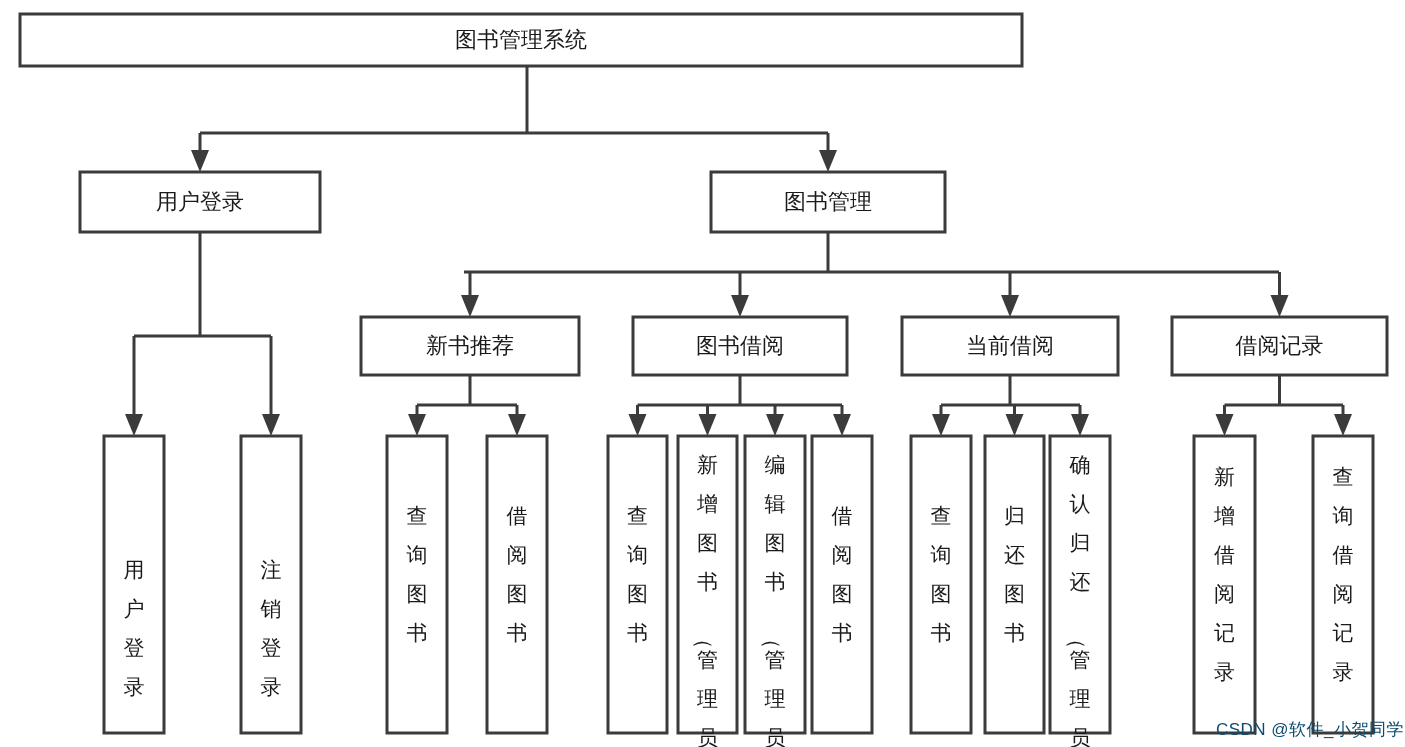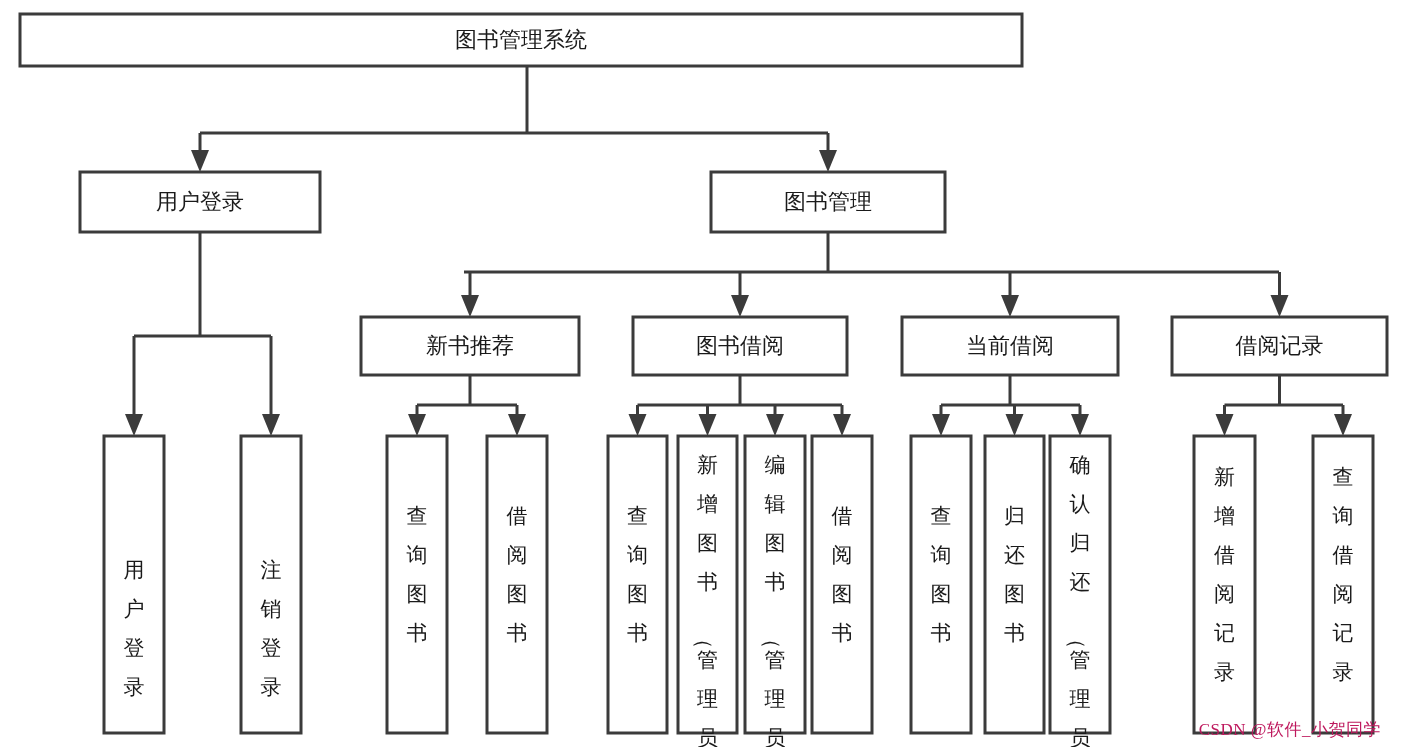--- a/index.html
+++ b/index.html
@@ -13,23 +13,23 @@
   .arrow-head{fill:#3b3b3b;stroke:none;}
   .node-label-h{
     font-family:"DejaVu Sans","Liberation Sans",sans-serif;
     font-size:22px;fill:#1a1a1a;text-anchor:middle;dominant-baseline:middle;
   }
   .node-label-v{
     font-family:"DejaVu Sans","Liberation Sans",sans-serif;
     font-size:21px;fill:#1a1a1a;
   }
   .watermark{
-    position:absolute;right:24px;bottom:6px;
-    font-family:Liberation Serif, serif;
-    font-size:17px;color:#be185d;letter-spacing:.5px;
+    position:absolute;right:1px;bottom:6px;
+    font-family:Liberation Sans, sans-serif;
+    font-size:17px;color:#0c4a6e;letter-spacing:.5px;
     white-space:nowrap;pointer-events:none;
   }
 </style>
 </head>
 <body>
 
 <svg id="canvas" viewBox="0 0 1405 747">
   <g id="connector-layer">
       <line x1="527" y1="66" x2="527" y2="133" class="conn"></line>
       <line x1="200" y1="133" x2="828" y2="133" class="conn"></line>

